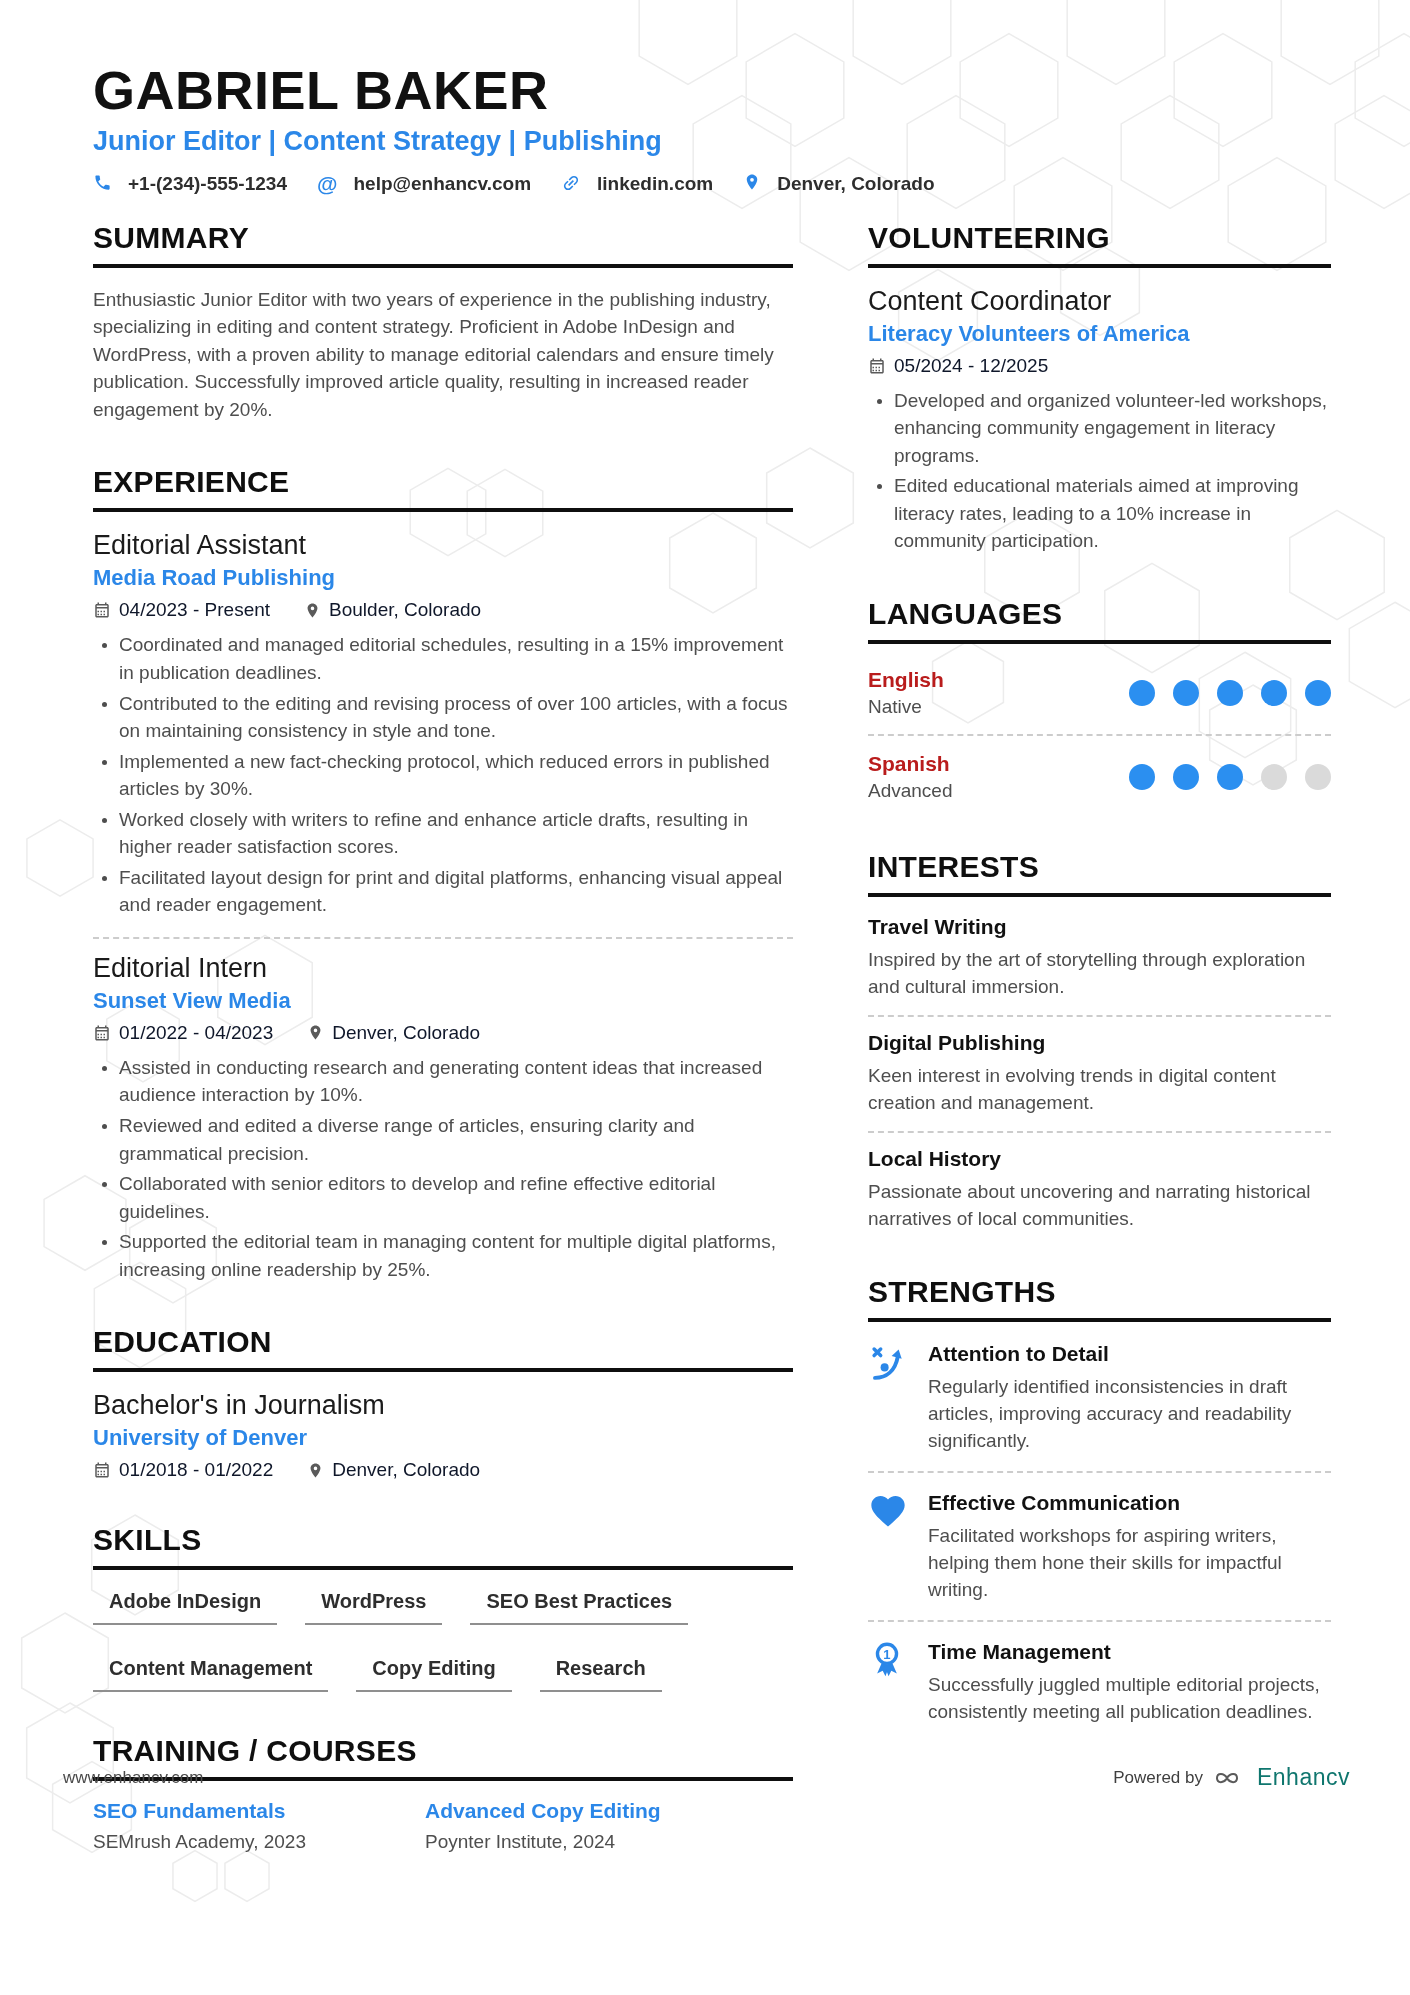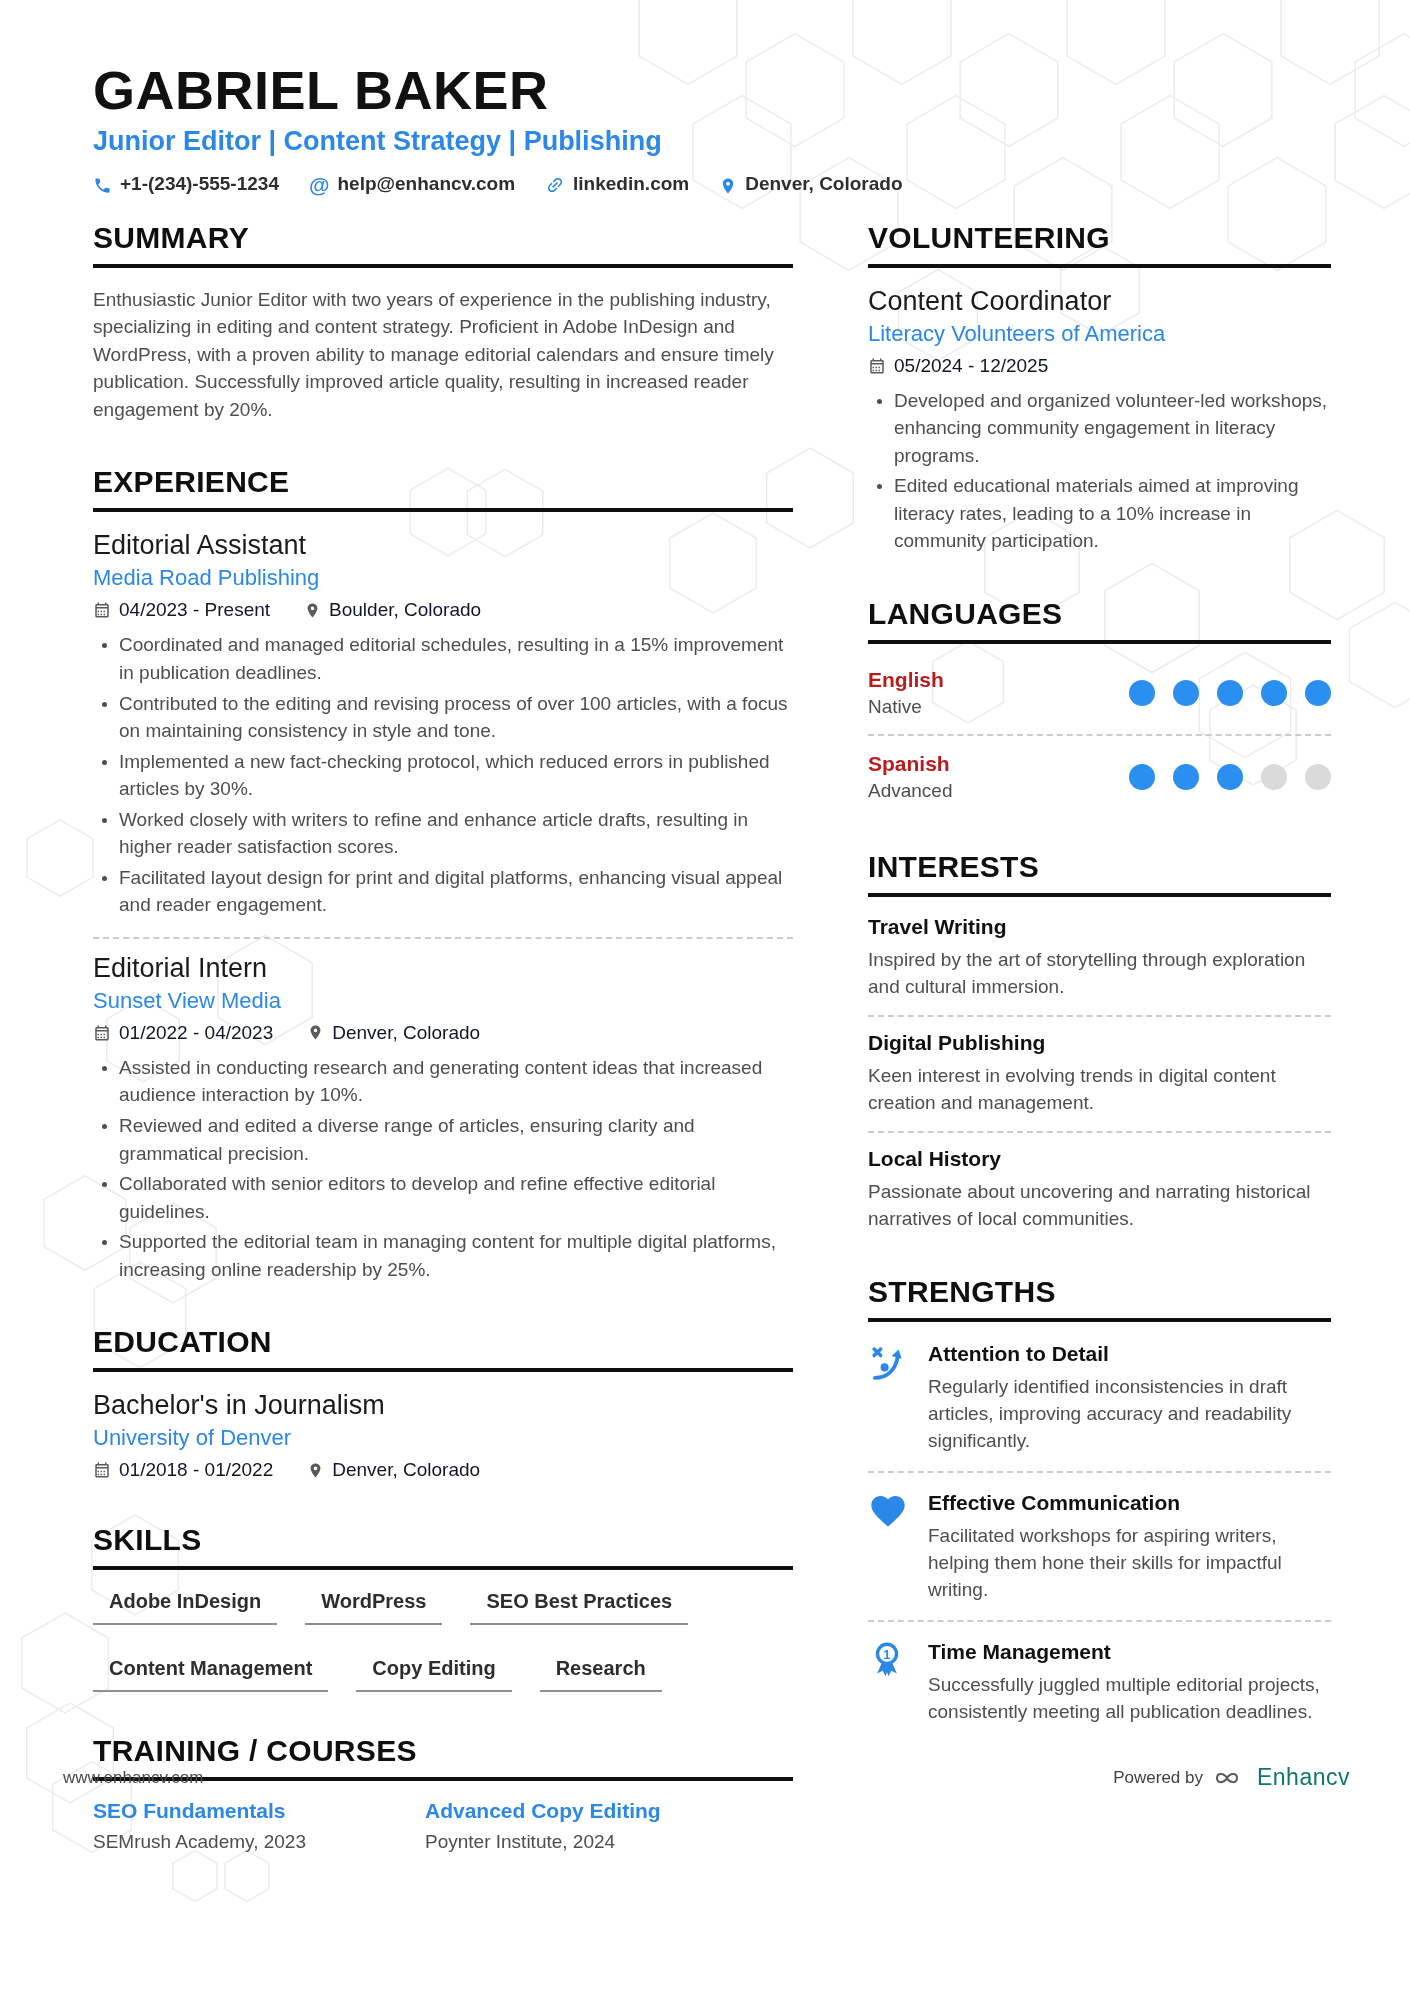--- a/index.html
+++ b/index.html
@@ -9,40 +9,40 @@
     font-family:"Liberation Sans",sans-serif;color:#1c1c1c;overflow:hidden;
   }
   .hexes{position:absolute;inset:0;color:#ececec;pointer-events:none;}
   .content{position:relative;z-index:1;}
 
   
   .header{padding:62px 95px 0 93px;}
   .name{font-size:54px;font-weight:bold;letter-spacing:.5px;color:#111;line-height:1.05;margin:0;}
   .tagline{font-size:27px;font-weight:bold;color:var(--accent,#2b87e8);margin-top:7px;}
   .contact-row{display:flex;align-items:center;gap:30px;margin-top:16px;font-size:19px;font-weight:bold;color:#2e2e2e;}
-  .contact-item{display:flex;align-items:flex-end;gap:8px;}
+  .contact-item{display:flex;align-items:flex-start;gap:16px;}
   .contact-item .cicon{color:var(--accent,#2b87e8);display:inline-flex;}
   .at-glyph{font-size:21px;font-weight:bold;color:var(--accent,#2b87e8);line-height:1;}
 
   
   .columns{display:flex;padding:26px 95px 0 93px;gap:75px;}
   .col-left{width:700px;flex:none;}
   .col-right{width:463px;flex:none;}
 
   .sec-heading{
     font-size:30px;font-weight:bold;color:#0f0f0f;letter-spacing:.3px;
     border-bottom:4px solid #0f0f0f;padding-bottom:9px;margin:42px 0 18px;
   }
   .sec-first .sec-heading{margin-top:0;}
 
   .body-text{font-size:19px;line-height:1.45;color:#4e4e4e;}
 
   .entry{margin-bottom:4px;}
   .entry-title{font-size:27px;color:#1b1b1b;margin:10px 0 4px;}
-  .entry-company{font-size:22px;font-weight:normal;color:var(--accent,#2b87e8);margin:2px 0 8px;}
+  .entry-company{font-size:22px;font-weight:bold;color:var(--accent,#2b87e8);margin:2px 0 8px;}
   .meta-row{display:flex;align-items:center;gap:34px;font-size:19px;color:#0f172a;margin:4px 0 10px;}
   .meta-item{display:flex;align-items:center;gap:8px;}
   .meta-item .micon{color:#5a5a5a;display:inline-flex;}
 
   ul.bullets{margin:0;padding-left:26px;}
   ul.bullets li{font-size:19px;line-height:1.45;color:#4e4e4e;margin-bottom:3px;}
   ul.bullets li::marker{color:#4e4e4e;font-size:17px;}
 
   .dashed-div{border:none;border-top:2px dashed #cccccc;margin:18px 0 14px;}
 

